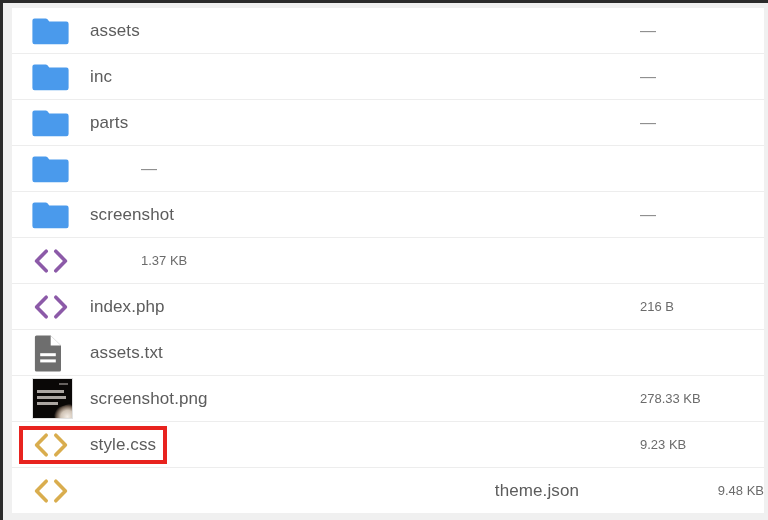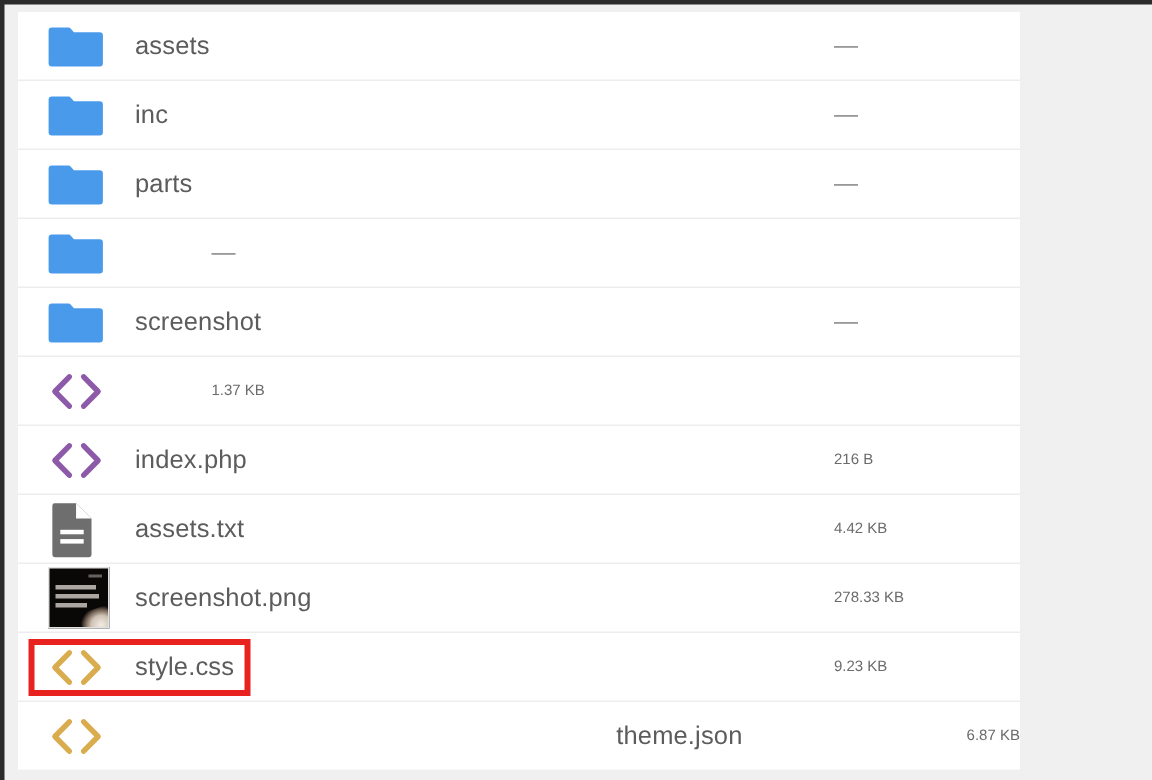--- a/index.html
+++ b/index.html
@@ -23,21 +23,21 @@
     height: 520px;
     background: #f0f0f0;
     border-top: 3px solid #2b2b2b;
     border-left: 3px solid #2b2b2b;
   }
 
   #file-manager {
     position: absolute;
     left: 9px;
     top: 5px;
-    width: 668px;
+    width: 752px;
     height: 505px;
     background: #f4f4f4;
     overflow: hidden;
   }
 
   .file-list {
     width: 100%;
     background: #ffffff;
   }
 
@@ -112,21 +112,21 @@
     color: #5c5c5c;
     letter-spacing: .1px;
     white-space: nowrap;
     padding-left: 10px;
   }
 
   
   .size-cell {
     width: 185px;
     min-width: 185px;
-    font-size: 10px;
+    font-size: 13px;
     color: #6b6b6b;
     white-space: nowrap;
     padding-left: 61px;
   }
   .size-cell.is-dash {
     color: #8d8d8d;
     font-size: 16px;
   }
 
   
@@ -214,21 +214,20 @@
         <div class="file-row">
           <span class="icon-cell">
             <svg width="32" height="38" viewBox="0 0 32 38" aria-hidden="true">
               <path d="M4.5 1.5h14.2L29 11.6v24.3a1.6 1.6 0 0 1-1.6 1.6H4.5a1.6 1.6 0 0 1-1.6-1.6V3.1a1.6 1.6 0 0 1 1.6-1.6z" fill="#6e6e6e"></path>
               <path d="M18.7 1.5 29 11.6h-10.3z" fill="#ffffff"></path>
               <rect x="8.2" y="19.2" width="15.6" height="3" fill="#ffffff"></rect>
               <rect x="8.2" y="25.4" width="15.6" height="3" fill="#ffffff"></rect>
             </svg>
           </span>
           <span class="name-cell">assets.txt</span>
-          <span class="size-cell">4.42 KB</span>
         </div>
         <div class="file-row">
           <span class="icon-cell">
             <span class="thumb">
               <span class="tiny"></span>
               <span class="tline l1"></span>
               <span class="tline l2"></span>
               <span class="tline l3"></span>
               <span class="blob"></span>
             </span>
@@ -248,17 +247,17 @@
           <span class="highlight-box"></span>
         </div>
         <div class="file-row">
           <span class="icon-cell">
             <svg width="38" height="28" viewBox="0 0 38 28" aria-hidden="true">
               <path d="M14.2 4.2 4.6 14l9.6 9.8" fill="none" stroke="#d9ad4e" stroke-width="3.6" stroke-linecap="round" stroke-linejoin="round"></path>
               <path d="M23.8 4.2 33.4 14l-9.6 9.8" fill="none" stroke="#d9ad4e" stroke-width="3.6" stroke-linecap="round" stroke-linejoin="round"></path>
             </svg>
           </span>
           <span class="name-cell">theme.json</span>
-          <span class="size-cell">6.87 KB</span>
+          <span class="size-cell">9.48 KB</span>
         </div>
       </div>
   </div>
 </div>
 
 </body></html>

